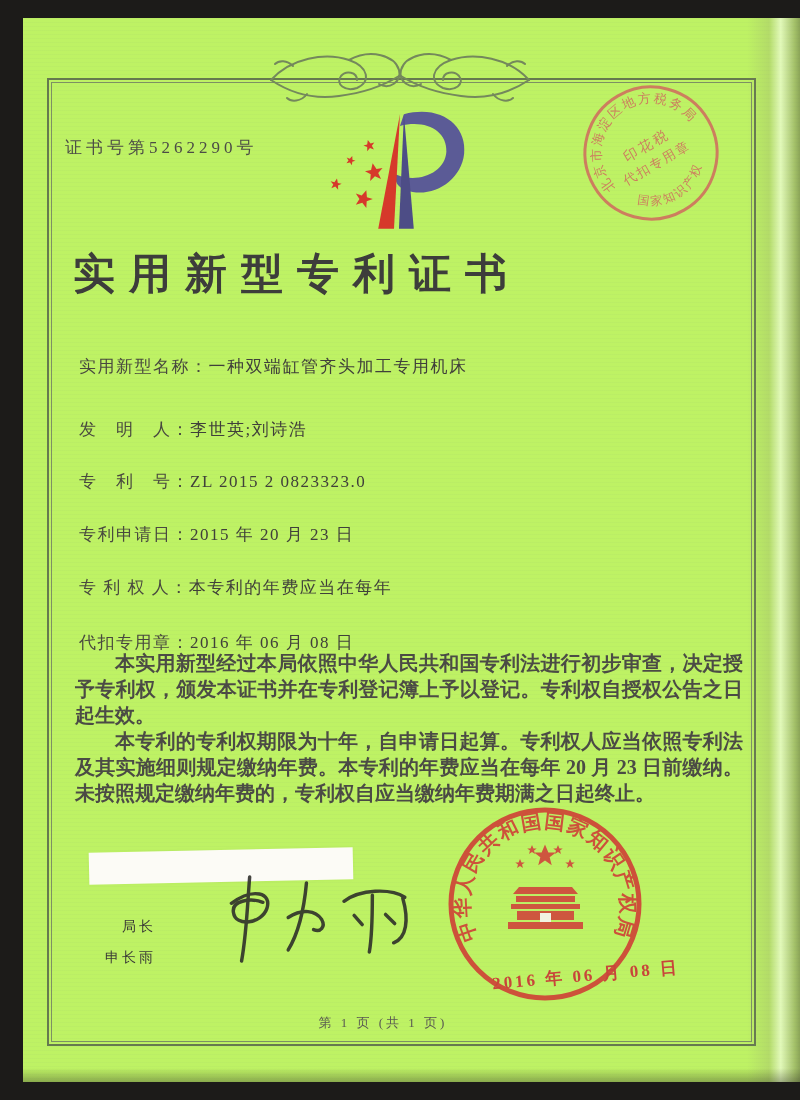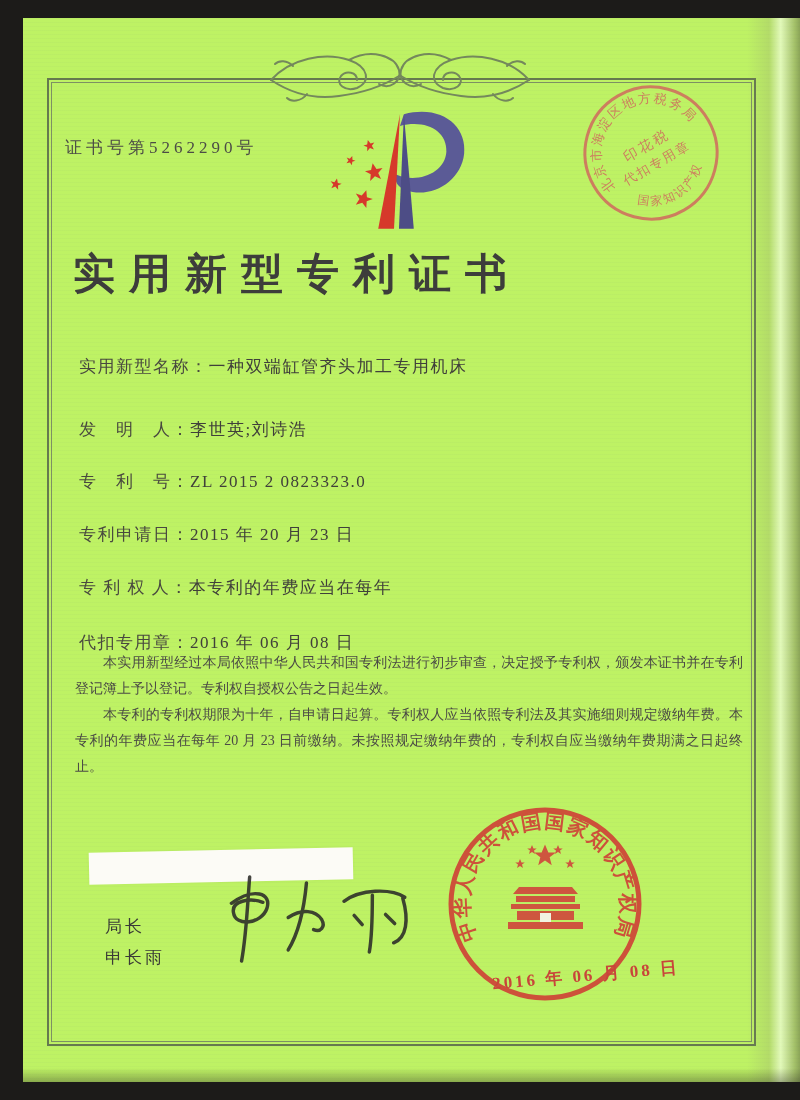--- a/index.html
+++ b/index.html
@@ -53,32 +53,32 @@
     font-size:42px;font-weight:600;letter-spacing:14px;color:#3d3d3b;
   }
 
   .field-row{position:absolute;left:56px;font-size:17px;color:#45453f;
     letter-spacing:1.5px;white-space:nowrap;}
   .f-label{color:#49493f;}
   .f-value{color:#40403a;}
 
   .body-text{
     position:absolute;left:52px;top:632px;width:668px;
-    font-size:14px;line-height:26px;color:#4b4b45;text-align:justify;
+    font-size:20px;line-height:26px;color:#4b4b45;text-align:justify;font-weight:bold;
   }
   .body-text p{margin:0;text-indent:2em;}
 
   .barcode-area{
     position:absolute;left:66px;top:832px;width:264px;height:32px;
     background:#fcfbf6;transform:rotate(-1.2deg);
     box-shadow:0 0 4px rgba(0,0,0,0.04);
   }
 
-  .signer{position:absolute;left:82px;top:893px;font-size:17px;
-    color:#3a3a36;letter-spacing:3px;line-height:31px;}
+  .signer{position:absolute;left:82px;top:893px;font-size:14px;
+    color:#3a3a36;letter-spacing:3px;line-height:31px;text-align:right;}
   .signature-svg{position:absolute;left:178px;top:852px;width:218px;height:98px;}
 
   .office-seal{position:absolute;left:418px;top:782px;width:208px;height:208px;
     opacity:0.92;}
   .seal-date{
     position:absolute;left:438px;top:946px;width:250px;text-align:center;
     font-size:17px;font-weight:600;letter-spacing:3px;color:#c8453a;
     transform:rotate(-5deg);
   }
 
@@ -204,16 +204,17 @@
       <rect x="75" y="96" width="59" height="6"></rect>
       <rect x="70" y="104" width="69" height="5"></rect>
       <rect x="76" y="111" width="57" height="9"></rect>
       <rect x="67" y="122" width="75" height="7"></rect>
       <rect x="99" y="113" width="11" height="9" fill="#f6f4ec"></rect>
     </g>
   </svg>
 
   <div class="seal-date">2016 年 06 月 08 日</div>
 
+  <div class="page-footer">第 1 页 (共 1 页)</div>
 
   <div class="fold-shadow"></div>
   <div class="bottom-shadow"></div>
 </div>
 
 </body></html>

